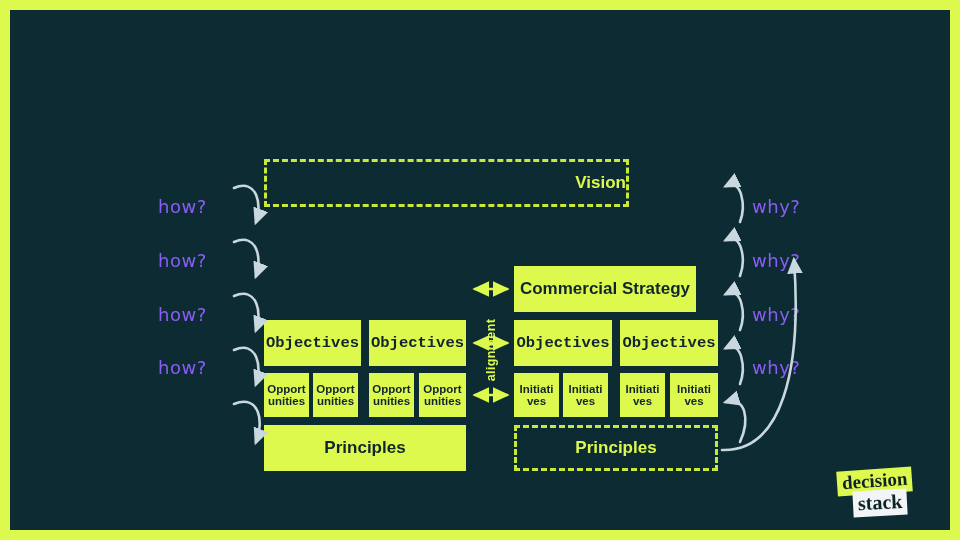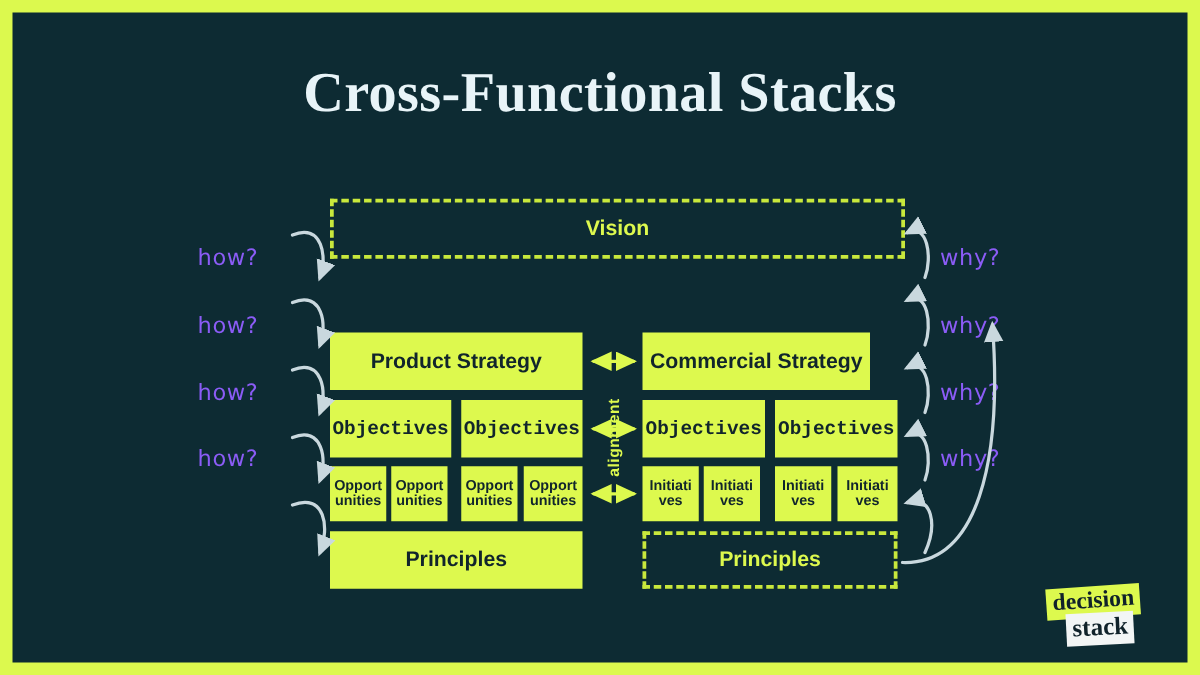--- a/index.html
+++ b/index.html
@@ -89,32 +89,28 @@
     left:16px;top:25px;font-size:20px;
     background:#f2f5f5;
     transform:rotate(-3deg);
   }
 </style>
 </head>
 <body>
 
 <div id="slide">
 
-  <div id="title">Cross-Functional Stacks</div>
 
   <div id="diagram">
 
-    <div class="box dashed fs18" style="left:254px;top:149px;width:460px;height:48px;">
+    <div class="box dashed fs18" style="left:254px;top:149px;width:365px;height:48px;justify-content:flex-end;">
       <span>Vision</span>
     </div>
 
 
-    <div class="box solid fs18" style="left:254px;top:256px;width:202px;height:46px;">
-      <span>Product Strategy</span>
-    </div>
 
     <div class="box solid fs15" style="left:254px;top:310px;width:97px;height:46px;">
       <span>Objectives</span>
     </div>
     <div class="box solid fs15" style="left:359px;top:310px;width:97px;height:46px;">
       <span>Objectives</span>
     </div>
 
     <div class="box solid fs11" style="left:254px;top:363px;width:45px;height:44px;flex-direction:column;">
       <span>Opport</span>

